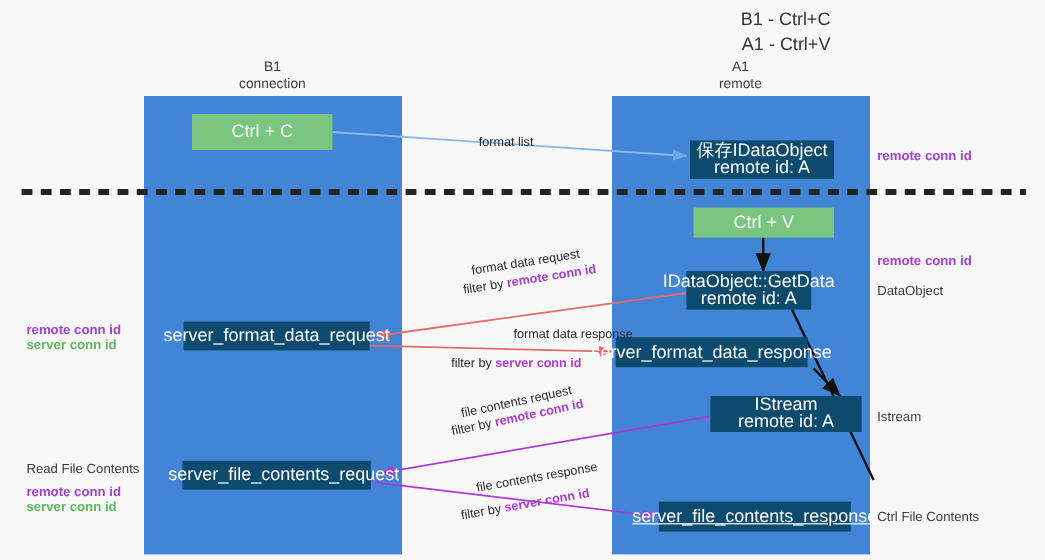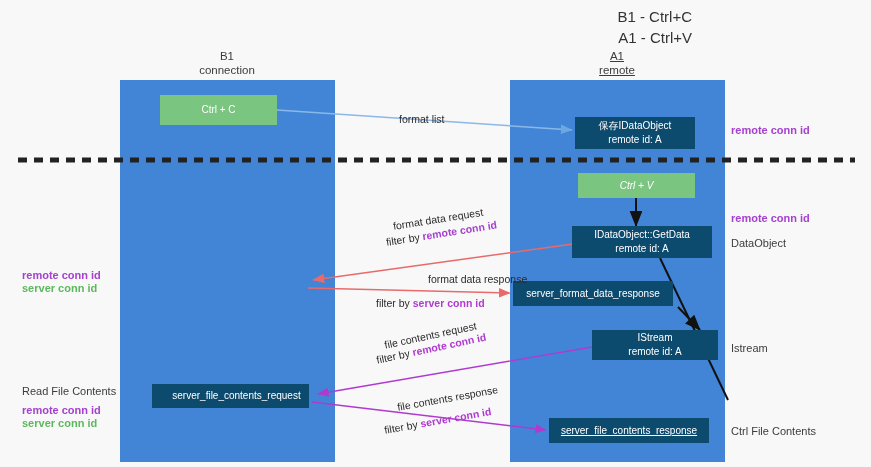--- a/index.html
+++ b/index.html
@@ -19,21 +19,21 @@
   .hdr{position:absolute;text-align:center;font-size:11.5px;color:#3c3c3c;line-height:13.5px;}
 
   #title{
     position:absolute;left:0;top:6px;width:692px;text-align:right;
     font-size:15px;color:#333;line-height:21px;white-space:pre;
   }
 
   
   .node{
     position:absolute;display:flex;align-items:center;justify-content:center;
-    flex-direction:column;color:#ffffff;font-size:10px;line-height:14px;
+    flex-direction:column;color:#ffffff;font-size:15px;line-height:14px;
     text-align:center;box-sizing:border-box;
   }
   .green{background:#7ac57f;}
   .orange{background:#0c4a6e;}
 
   
   .purple{color:#a540cf;font-weight:bold;}
   .green-t{color:#5cb85c;font-weight:bold;}
   .magenta{color:#b03ad0;font-weight:bold;}
 
@@ -53,21 +53,21 @@
 
 <div id="stage">
 
   <div id="title">B1 - Ctrl+C
 A1 - Ctrl+V</div>
 
   <div class="hdr" style="left:147px;top:50px;width:160px;">
     <div>B1</div>
     <div>connection</div>
   </div>
-  <div class="hdr" style="left:537px;top:50px;width:160px;text-decoration:underline;">
+  <div class="hdr" style="left:537px;top:50px;width:160px;">
     <div>A1</div>
     <div>remote</div>
   </div>
 
   <div id="col-b1" class="column"></div>
   <div id="col-a1" class="column"></div>
 
   <svg id="lines" viewBox="0 0 871 467">
     <defs>
       <marker id="ah-blue" markerWidth="9" markerHeight="9" refX="7.5" refY="3.2" orient="auto">
@@ -105,29 +105,32 @@
 
   <div class="node green" style="left:160px;top:95px;width:117px;height:30px;">
     <span>Ctrl + C</span>
   </div>
 
   <div class="node orange" style="left:575px;top:117px;width:120px;height:32px;">
     <span>保存IDataObject</span>
     <span>remote id: A</span>
   </div>
 
-  <div class="node green" style="left:578px;top:173px;width:117px;height:25px;font-style:italic;">
+  <div class="node green" style="left:578px;top:173px;width:117px;height:25px;">
     <span>Ctrl + V</span>
   </div>
 
-  <div class="node orange" style="left:572px;top:226px;width:140px;height:32px;">
+  <div class="node orange" style="left:572px;top:226px;width:104px;height:32px;">
     <span>IDataObject::GetData</span>
     <span>remote id: A</span>
   </div>
 
+  <div class="node orange" style="left:153px;top:268px;width:155px;height:24px;">
+    <span>server_format_data_request</span>
+  </div>
 
   <div class="node orange" style="left:513px;top:281px;width:160px;height:25px;">
     <span>server_format_data_response</span>
   </div>
 
   <div class="node orange" style="left:592px;top:330px;width:126px;height:30px;">
     <span>IStream</span>
     <span>remote id: A</span>
   </div>
 

